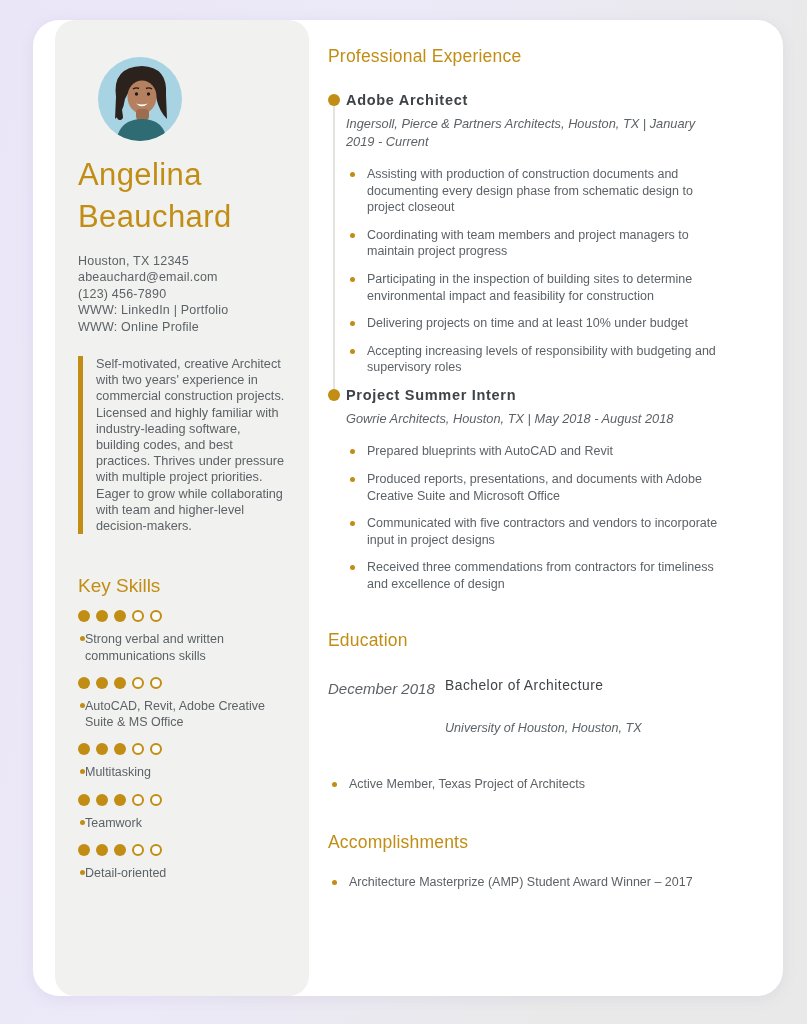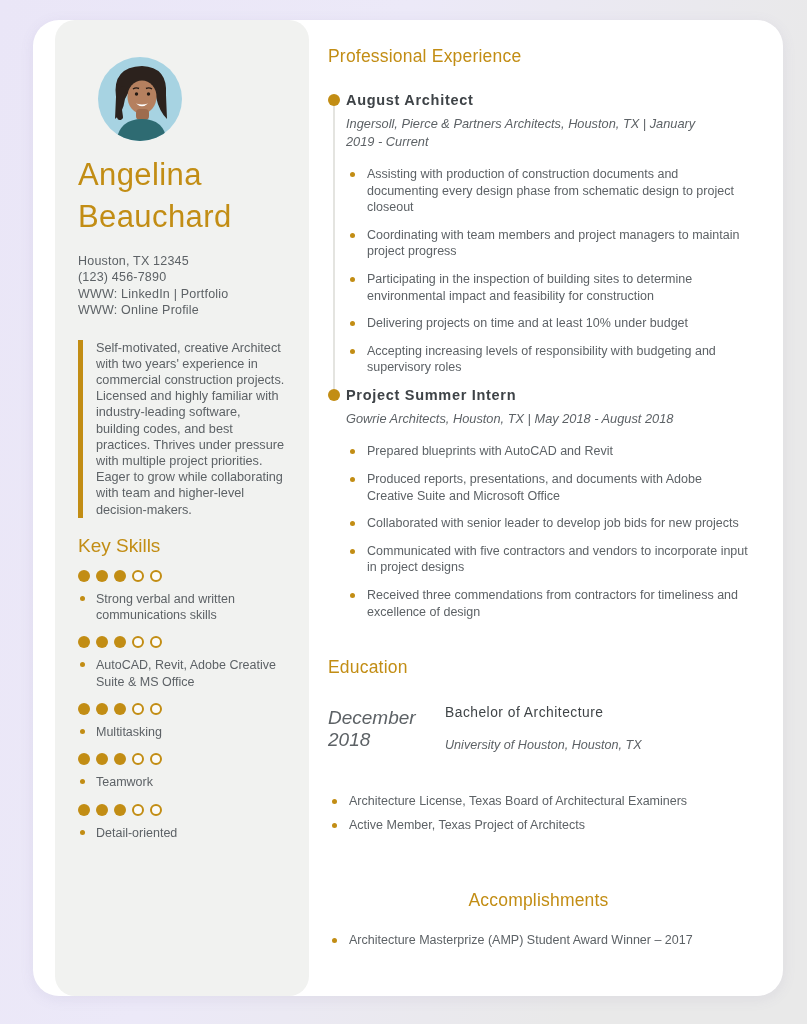--- a/index.html
+++ b/index.html
@@ -32,51 +32,51 @@
   }
   .avatar-wrap{width:84px;height:84px;margin-left:20px;}
   .name{margin-top:13px;font-size:31px;line-height:42px;font-weight:500;
     color:var(--accent);letter-spacing:.4px;}
   .name span{display:block;}
   .contact{margin-top:15px;font-size:12.5px;line-height:16.4px;color:var(--body-text);letter-spacing:.2px;}
   .summary{
     margin-top:21px;border-left:5px solid var(--accent);padding-left:13px;
     font-size:12.7px;line-height:16.2px;color:var(--body-text);
   }
-  .skills-title{margin-top:17px;font-size:19px;font-weight:500;color:var(--accent);}
+  .skills-title{margin-top:41px;font-size:19px;font-weight:500;color:var(--accent);}
   .skill{margin-top:13px;}
   .dots{display:flex;gap:6px;margin-bottom:9px;}
   .dot-f{width:12px;height:12px;border-radius:50%;background:var(--accent);}
   .dot-o{width:12px;height:12px;border-radius:50%;border:2.5px solid var(--accent);background:#fbfbf9;}
-  .skill-row{display:flex;gap:11px;font-size:12.5px;line-height:16.3px;color:var(--body-text);padding-left:2px;}
+  .skill-row{display:flex;gap:0;font-size:12.5px;line-height:16.3px;color:var(--body-text);padding-left:2px;}
   .skill-row .mini-dot{flex:none;width:5px;height:5px;border-radius:50%;background:var(--accent);margin-top:5px;}
   .skill-row .lbl{max-width:186px;}
   
-  .main{flex:1;padding:26px 34px 0 19px;}
+  .main{flex:1;padding:26px 51px 0 19px;}
   .sec-title{font-size:17.5px;font-weight:500;color:var(--accent);letter-spacing:.2px;}
   .jobs{margin-top:25px;}
   .job{position:relative;padding-left:18px;}
   .job + .job{}
   .tl-dot{position:absolute;left:0;top:2px;width:12px;height:12px;border-radius:50%;background:var(--accent);}
   .job.first::before{content:"";position:absolute;left:5px;top:12px;bottom:-21px;width:2px;background:var(--line);}
   .job-title{font-size:14.5px;font-weight:700;color:var(--heading-text);letter-spacing:.7px;}
   .meta{font-style:italic;font-size:12.8px;line-height:17.5px;color:var(--body-text);margin-top:7px;max-width:380px;}
   .blist{list-style:none;margin-top:16px;}
   .blist li{display:flex;gap:12px;margin-bottom:11px;font-size:12.5px;line-height:16.6px;color:var(--body-text);}
   .blist .b-dot{flex:none;width:5px;height:5px;border-radius:50%;background:var(--accent);margin-top:6px;margin-left:4px;}
   .blist .b-txt{max-width:392px;}
   .sec-edu{margin-top:37px;}
   .edu-row{display:flex;margin-top:27px;}
-  .edu-date{flex:none;width:117px;font-style:italic;font-size:19px;color:var(--body-text);padding-top:2px;}
+  .edu-date{flex:none;width:117px;font-style:italic;font-size:15px;color:var(--body-text);padding-top:2px;}
   .edu-degree{font-size:13.8px;color:#3f4447;letter-spacing:.5px;}
-  .edu-school{font-style:italic;font-size:12.6px;color:var(--body-text);margin-top:18px;}
+  .edu-school{font-style:italic;font-size:12.6px;color:var(--body-text);margin-top:28px;}
   .sec-cert{margin-top:41px;}
   .sec-cert .blist{margin-top:20px;}
   .sec-cert .blist li{margin-bottom:7px;}
-  .sec-acc{margin-top:57px;text-align:center;}
+  .sec-acc{margin-top:40px;}
   .sec-acc .blist{margin-top:21px;}
   .sec-cert .b-txt,.sec-acc .b-txt{max-width:420px;}
 </style>
 </head>
 <body>
 
 <div class="card">
 
   <aside class="sidebar">
 
@@ -103,20 +103,21 @@
       </svg>
     </div>
 
     <h1 class="name">
       <span>Angelina</span>
       <span>Beauchard</span>
     </h1>
 
     <div class="contact">
       <div>Houston, TX 12345</div>
+      <div>abeauchard@email.com</div>
       <div>(123) 456-7890</div>
       <div>WWW: LinkedIn | Portfolio</div>
       <div>WWW: Online Profile</div>
     </div>
 
     <div class="summary">Self-motivated, creative Architect with two years' experience in commercial construction projects. Licensed and highly familiar with industry-leading software, building codes, and best practices. Thrives under pressure with multiple project priorities. Eager to grow while collaborating with team and higher-level decision-makers.</div>
 
     <h2 class="skills-title">Key Skills</h2>
 
     <div class="skill">
@@ -189,21 +190,21 @@
 
   <main class="main">
 
     <section>
       <h2 class="sec-title">Professional Experience</h2>
 
       <div class="jobs">
 
         <article class="job first">
           <span class="tl-dot"></span>
-          <h3 class="job-title">August Architect</h3>
+          <h3 class="job-title">Adobe Architect</h3>
           <p class="meta">Ingersoll, Pierce &amp; Partners Architects, Houston, TX | January 2019 - Current</p>
           <ul class="blist">
             <li>
                 <span class="b-dot"></span>
                 <span class="b-txt">Assisting with production of construction documents and documenting every design phase from schematic design to project closeout</span>
               </li>
             <li>
                 <span class="b-dot"></span>
                 <span class="b-txt">Coordinating with team members and project managers to maintain project progress</span>
               </li>
@@ -227,24 +228,20 @@
           <h3 class="job-title">Project Summer Intern</h3>
           <p class="meta">Gowrie Architects, Houston, TX | May 2018 - August 2018</p>
           <ul class="blist">
             <li>
                 <span class="b-dot"></span>
                 <span class="b-txt">Prepared blueprints with AutoCAD and Revit</span>
               </li>
             <li>
                 <span class="b-dot"></span>
                 <span class="b-txt">Produced reports, presentations, and documents with Adobe Creative Suite and Microsoft Office</span>
-              </li>
-            <li>
-                <span class="b-dot"></span>
-                <span class="b-txt">Collaborated with senior leader to develop job bids for new projects</span>
               </li>
             <li>
                 <span class="b-dot"></span>
                 <span class="b-txt">Communicated with five contractors and vendors to incorporate input in project designs</span>
               </li>
             <li>
                 <span class="b-dot"></span>
                 <span class="b-txt">Received three commendations from contractors for timeliness and excellence of design</span>
               </li>
           </ul>
@@ -259,24 +256,20 @@
         <span class="edu-date">December 2018</span>
         <div>
           <div class="edu-degree">Bachelor of Architecture</div>
           <div class="edu-school">University of Houston, Houston, TX</div>
         </div>
       </div>
     </section>
 
     <section class="sec-cert">
       <ul class="blist">
-        <li>
-            <span class="b-dot"></span>
-            <span class="b-txt">Architecture License, Texas Board of Architectural Examiners</span>
-          </li>
         <li>
             <span class="b-dot"></span>
             <span class="b-txt">Active Member, Texas Project of Architects</span>
           </li>
       </ul>
     </section>
 
     <section class="sec-acc">
       <h2 class="sec-title">Accomplishments</h2>
       <ul class="blist">

